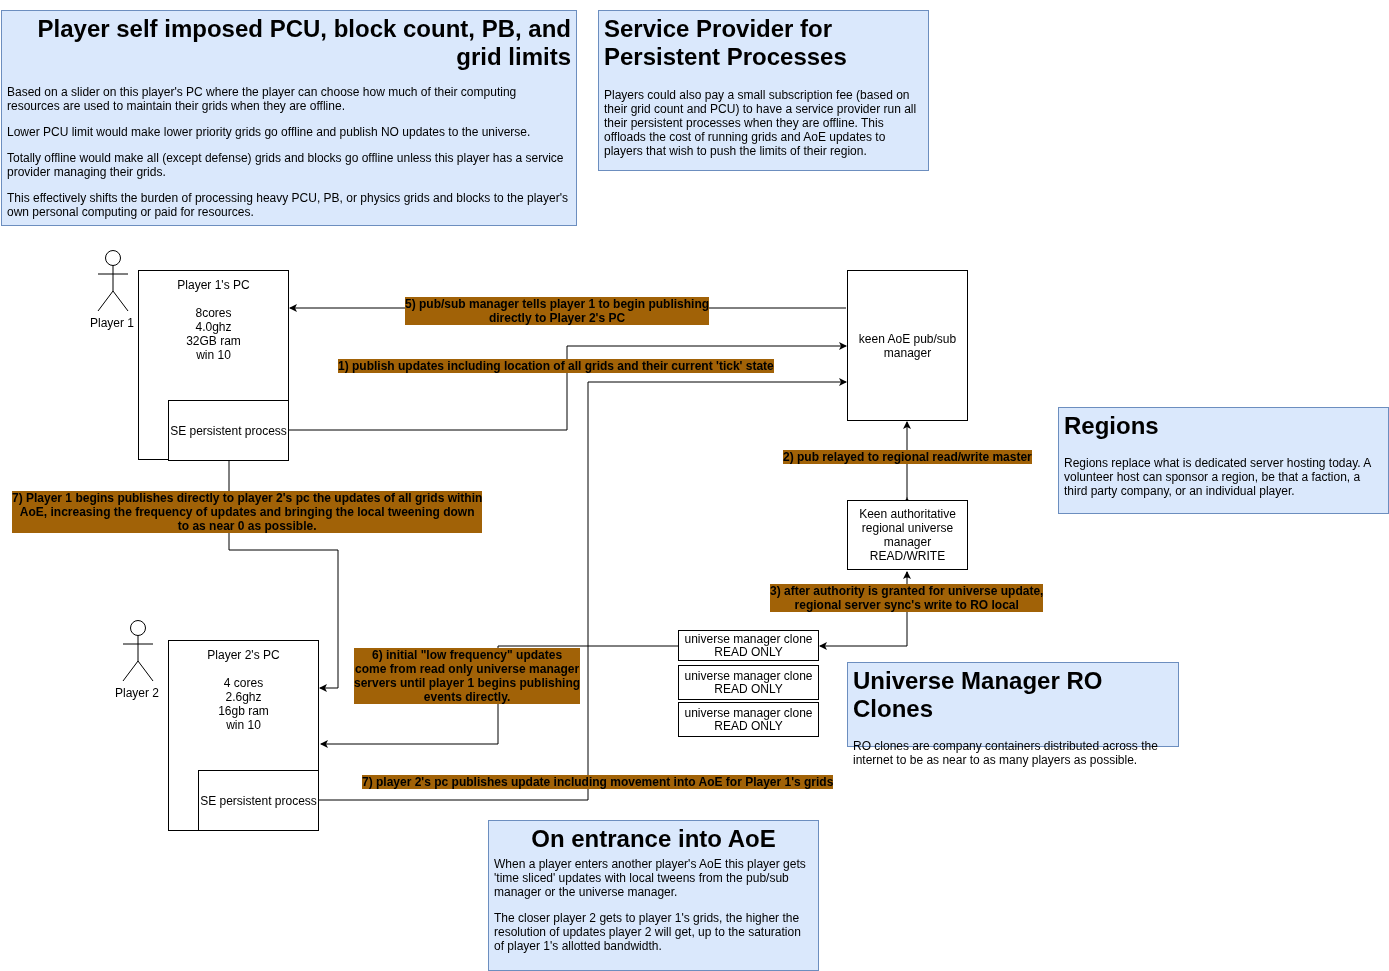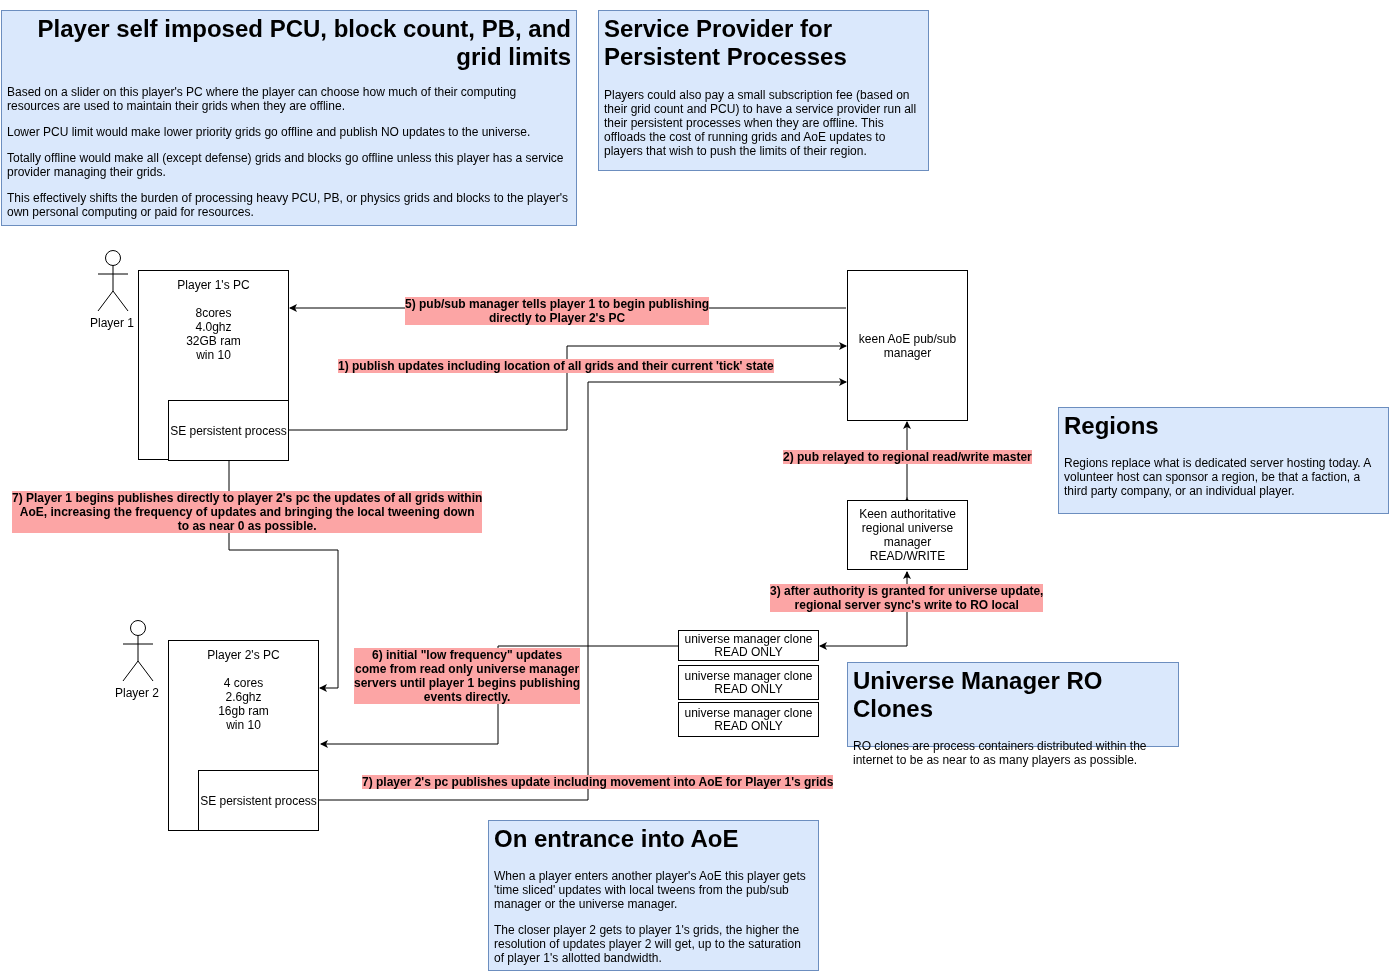--- a/index.html
+++ b/index.html
@@ -9,21 +9,21 @@
           padding: 4px 5px; font-family: "Liberation Sans", sans-serif; }
   .note h1 { margin: 0 0 6px 0; font-size: 24px; font-weight: bold; line-height: 28px; }
   .note p { margin: 0 0 7px 0; font-size: 12px; line-height: 14px; }
   .box { position: absolute; background: #fff; border: 1px solid #000; box-sizing: border-box;
          font-size: 12px; line-height: 14px; text-align: center; }
   .box-title { position: absolute; left: 0; right: 0; }
   .specs { position: absolute; left: 0; right: 0; }
   .specs div { height: 14px; }
   .center-text { display: flex; align-items: center; justify-content: center; text-align: center; }
   .lbl { position: absolute; font-size: 12px; line-height: 14px; font-weight: bold; text-align: center;
-         background: #fca5a5; white-space: nowrap; }
+         background: #a16207; white-space: nowrap; }
   .actor-lbl { position: absolute; font-size: 12px; text-align: center; width: 60px; }
   svg.wires { position: absolute; left: 0; top: 0; }
 </style>
 </head>
 <body>
 
 <svg class="wires" width="1389" height="971">
   <defs>
     <marker id="arr" markerWidth="8" markerHeight="8" refX="7" refY="4" orient="auto" markerUnits="userSpaceOnUse">
       <path d="M0,0 L8,4 L0,8 L2,4 Z" fill="#000"></path>
@@ -61,25 +61,25 @@
   <p>Players could also pay a small subscription fee (based on their grid count and PCU) to have a service provider run all their persistent processes when they are offline. This offloads the cost of running grids and AoE updates to players that wish to push the limits of their region.</p>
 </div>
 
 <div class="note" style="left:1058px; top:407px; width:331px; height:107px;">
   <h1 style="margin-bottom:16px;">Regions</h1>
   <p>Regions replace what is dedicated server hosting today.  A volunteer host can sponsor a region, be that a faction, a third party company, or an individual player.</p>
 </div>
 
 <div class="note" style="left:847px; top:662px; width:332px; height:85px;">
   <h1 style="margin-bottom:16px;">Universe Manager RO Clones</h1>
-  <p>RO clones are process containers distributed within the internet to be as near to as many players as possible.</p>
+  <p>RO clones are company containers distributed across the internet to be as near to as many players as possible.</p>
 </div>
 
 <div class="note" style="left:488px; top:820px; width:331px; height:151px;">
-  <h1 style="margin-bottom:16px;">On entrance into AoE</h1>
+  <h1 style="margin-bottom:4px;text-align:center;">On entrance into AoE</h1>
   <p style="margin-bottom:12px;">When a player enters another player's AoE this player gets 'time sliced' updates with local tweens from the pub/sub manager or the universe manager.</p>
   <p>The closer player 2 gets to player 1's grids, the higher the resolution of updates player 2 will get, up to the saturation of player 1's allotted bandwidth.</p>
 </div>
 
 <svg style="position:absolute; left:96px; top:249px;" width="36" height="64">
   <g fill="#fff" stroke="#000" stroke-width="1">
     <circle cx="17" cy="9" r="7.5"></circle>
     <line x1="17" y1="16.5" x2="17" y2="42"></line>
     <line x1="2" y1="25" x2="32" y2="25"></line>
     <line x1="17" y1="42" x2="2" y2="62"></line>

